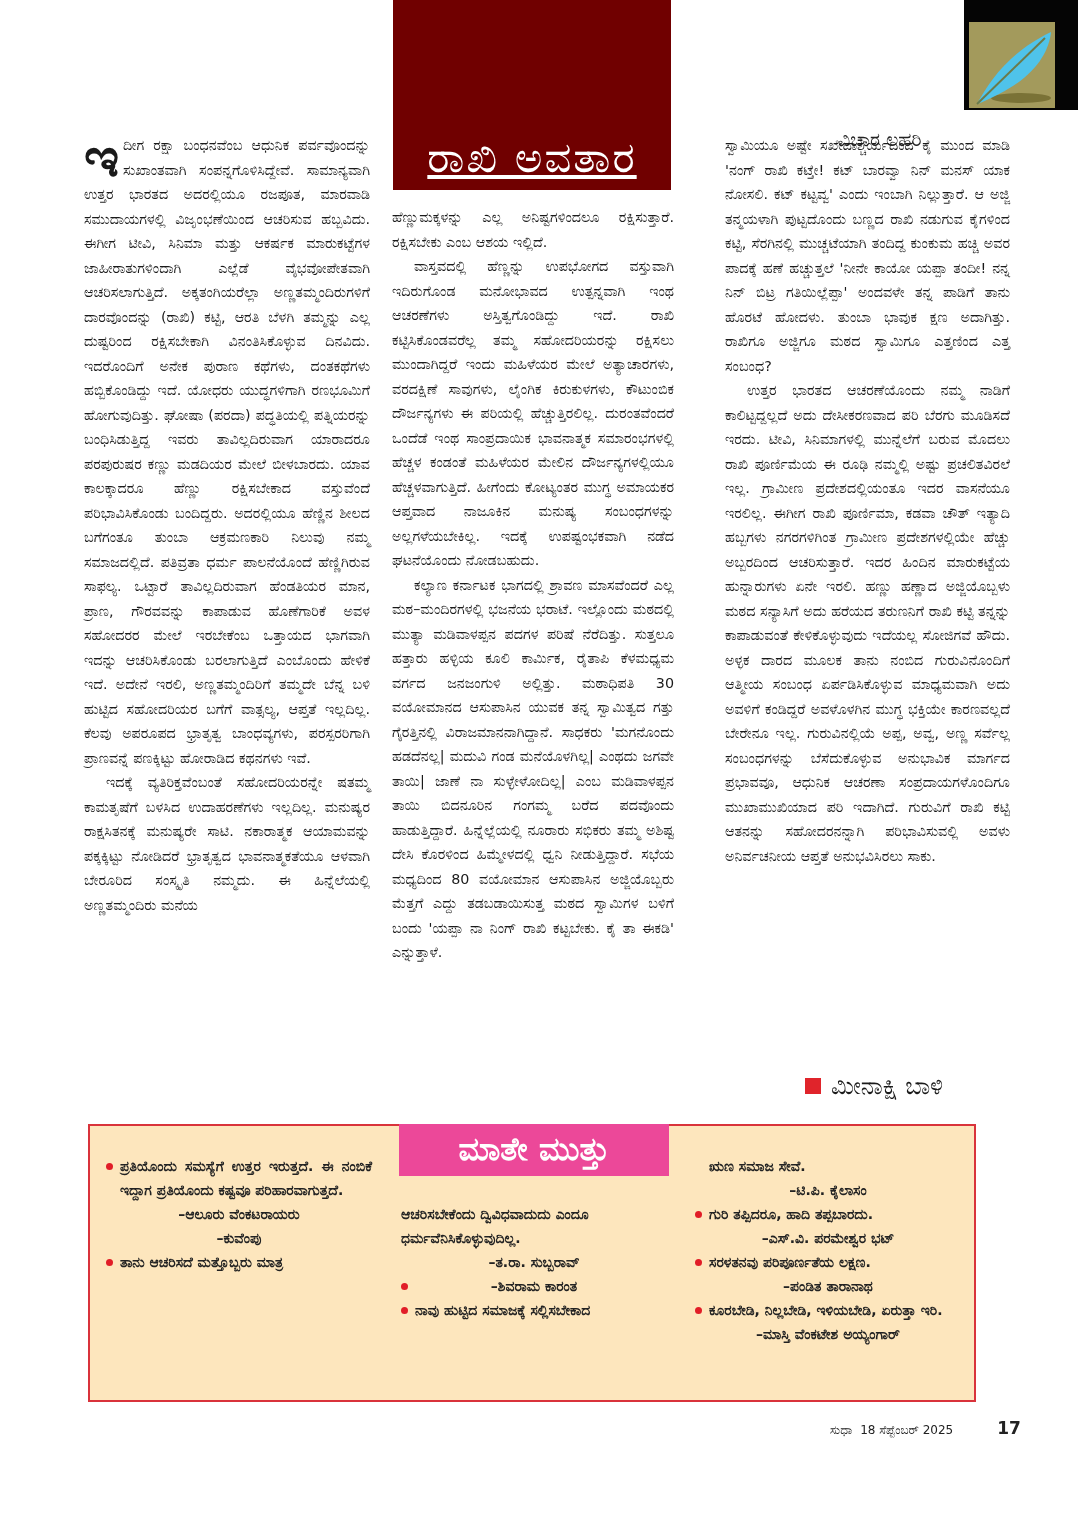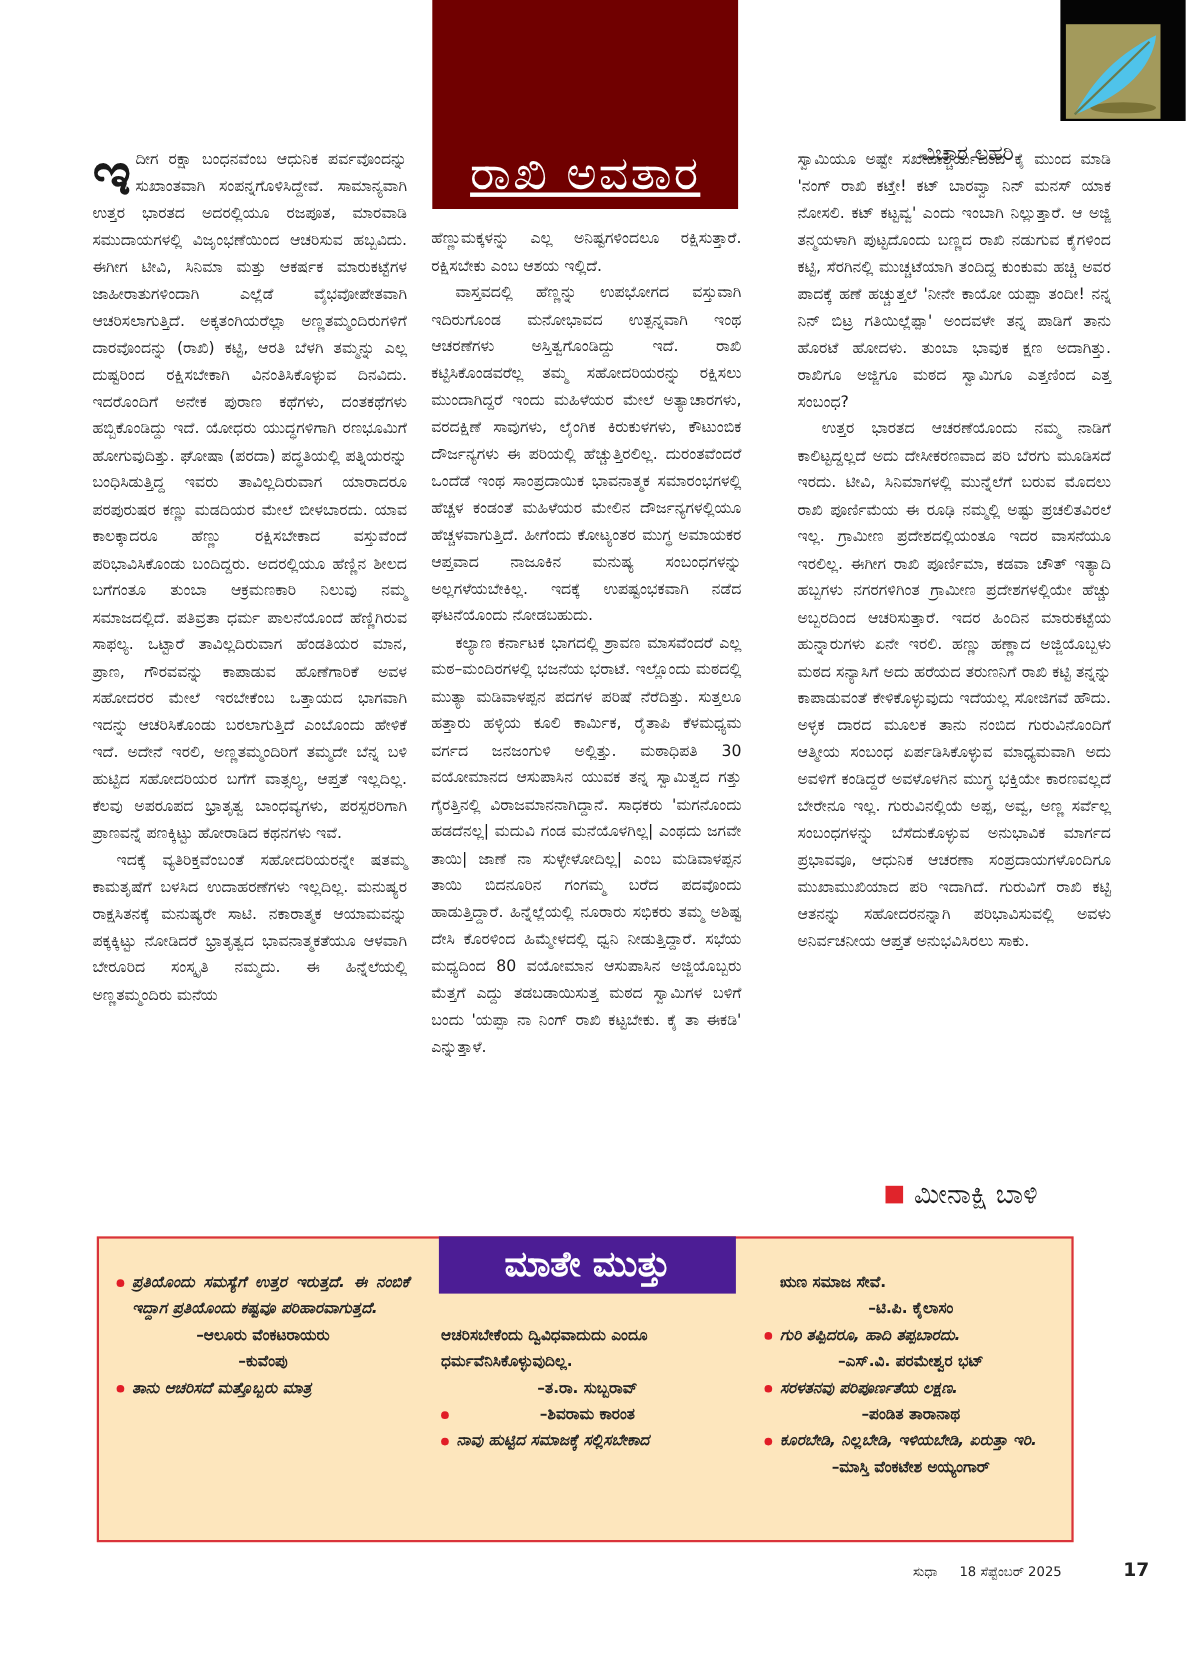--- a/index.html
+++ b/index.html
@@ -13,29 +13,29 @@
   .col { position:absolute; font-size:14.3px; line-height:24.5px; text-align:justify; }
   .col p { margin:0; }
   .col p.indent { text-indent:22px; }
   .col1 { left:84px; top:133px; width:286px; }
   .col2 { left:392px; top:205px; width:282px; }
   .col3 { left:725px; top:133px; width:285px; }
   .dropcap { float:left; font-size:54px; line-height:46px; margin:2px 4px 0 0; font-weight:bold; }
   .byline { position:absolute; left:805px; top:1072px; font-size:24px; font-weight:normal; display:flex; align-items:center; }
   .byline .sq { width:16px; height:16px; background:#e0242b; margin-right:10px; }
   .quote-box { position:absolute; left:88px; top:1124px; width:888px; height:278px; background:#fde6bd; border:2px solid #d9333b; box-sizing:border-box; }
-  .quote-title { position:absolute; left:399px; top:1124px; width:270px; height:52px; background:#4c1d95; color:#fff; text-align:center; font-size:32px; line-height:50px; font-weight:bold; }
+  .quote-title { position:absolute; left:399px; top:1124px; width:270px; height:52px; background:#ec4899; color:#fff; text-align:center; font-size:32px; line-height:50px; font-weight:bold; }
   .qcol { position:absolute; font-size:14px; line-height:24px; font-weight:bold; color:#222; }
-  .qcol .q { position:relative; padding-left:14px; text-align:justify;font-style:italic; }
+  .qcol .q { position:relative; padding-left:14px; text-align:justify; }
   .qcol .q .dot { position:absolute; left:0; top:9px; width:7px; height:7px; border-radius:50%; background:#e11d27; }
   .qcol .auth { text-align:center; }
   .qc1 { left:106px; top:1154px; width:266px; }
   .qc2 { left:401px; top:1202px; width:266px; }
   .qc3 { left:695px; top:1154px; width:266px; }
-  .footer { position:absolute; left:830px; top:1418px; font-size:12px; color:#222; display:flex; align-items:baseline; gap:20px; }
+  .footer { position:absolute; left:830px; top:1418px; font-size:12px; color:#222; display:flex; align-items:baseline; gap:8px; }
   .footer .pg { font-size:17px; font-weight:bold;margin-left:36px; }
 </style>
 </head>
 <body>
 
 <div class="corner-block"></div>
 <div class="feather-box">
   <svg width="86" height="86" viewBox="0 0 86 86">
     <ellipse cx="52" cy="76" rx="30" ry="5" fill="#7a7236"></ellipse>
     <path d="M8 82 C 20 60, 40 30, 82 10 C 80 30, 66 54, 30 72 C 22 76, 14 80, 8 82 Z" fill="#4fc3ea"></path>

